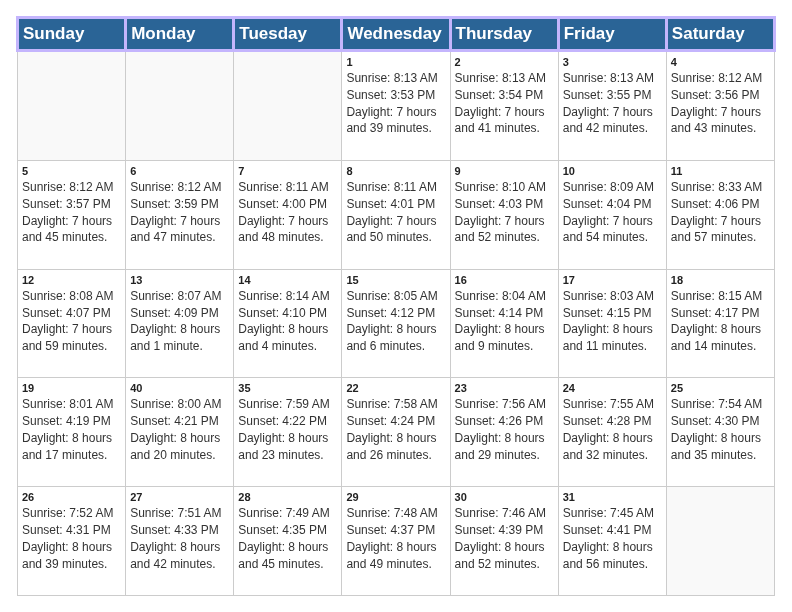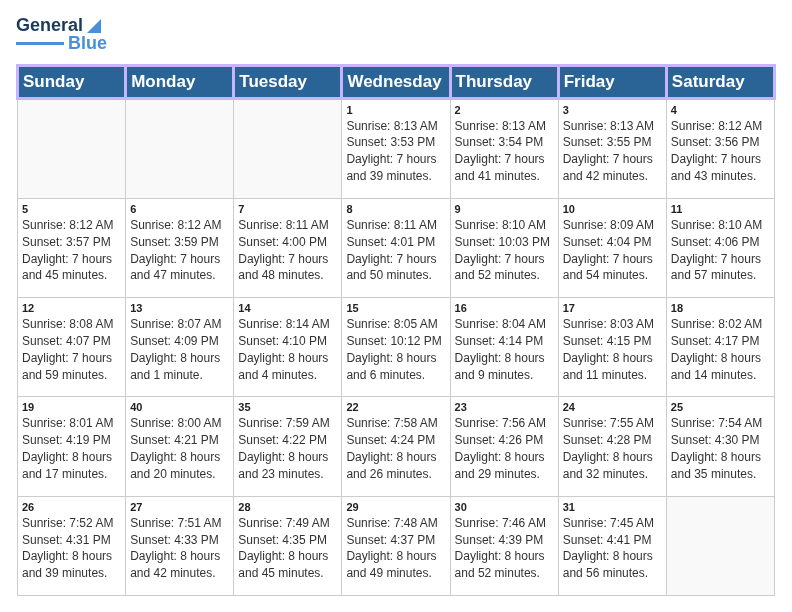--- a/index.html
+++ b/index.html
@@ -89,38 +89,20 @@
     }
     table {
       border-collapse: collapse;
       width: 100%;
     }
   </style>
 </head>
 <body>
 
 <div class="page">
-  <div class="header">
-    <div class="logo">
-      <div style="display:flex;align-items:center;">
-        <span class="logo-text">General</span>
-        <svg width="18" height="18" viewBox="0 0 18 18">
-          <polygon points="4,16 18,2 18,16" fill="#4a90d9"></polygon>
-        </svg>
-      </div>
-      <div style="display:flex;align-items:center;margin-top:-2px;">
-        <div style="width:48px;height:2.5px;background:#4a90d9;"></div>
-        <span class="logo-text" style="margin-left:4px;"><span style="color:#4a90d9;">Blue</span></span>
-      </div>
-    </div>
-    <div class="title-block">
-      <div class="month-title"></div>
-      <div class="location"></div>
-    </div>
-  </div>
 
   <table class="calendar">
     <thead>
       <tr>
       <th>Sunday</th>
           <th>Monday</th>
           <th>Tuesday</th>
           <th>Wednesday</th>
           <th>Thursday</th>
           <th>Friday</th>
@@ -186,34 +168,34 @@
           <td>
             <div class="day-number">8</div>
             <div class="day-info">Sunrise: 8:11 AM
 Sunset: 4:01 PM
 Daylight: 7 hours
 and 50 minutes.</div>
           </td>
           <td>
             <div class="day-number">9</div>
             <div class="day-info">Sunrise: 8:10 AM
-Sunset: 10:03 PM
+Sunset: 4:03 PM
 Daylight: 7 hours
 and 52 minutes.</div>
           </td>
           <td>
             <div class="day-number">10</div>
             <div class="day-info">Sunrise: 8:09 AM
 Sunset: 4:04 PM
 Daylight: 7 hours
 and 54 minutes.</div>
           </td>
           <td>
             <div class="day-number">11</div>
-            <div class="day-info">Sunrise: 8:10 AM
+            <div class="day-info">Sunrise: 8:33 AM
 Sunset: 4:06 PM
 Daylight: 7 hours
 and 57 minutes.</div>
           </td>
         </tr>
         <tr>
           <td>
             <div class="day-number">12</div>
             <div class="day-info">Sunrise: 8:08 AM
 Sunset: 4:07 PM
@@ -230,41 +212,41 @@
           <td>
             <div class="day-number">14</div>
             <div class="day-info">Sunrise: 8:14 AM
 Sunset: 4:10 PM
 Daylight: 8 hours
 and 4 minutes.</div>
           </td>
           <td>
             <div class="day-number">15</div>
             <div class="day-info">Sunrise: 8:05 AM
-Sunset: 10:12 PM
+Sunset: 4:12 PM
 Daylight: 8 hours
 and 6 minutes.</div>
           </td>
           <td>
             <div class="day-number">16</div>
             <div class="day-info">Sunrise: 8:04 AM
 Sunset: 4:14 PM
 Daylight: 8 hours
 and 9 minutes.</div>
           </td>
           <td>
             <div class="day-number">17</div>
             <div class="day-info">Sunrise: 8:03 AM
 Sunset: 4:15 PM
 Daylight: 8 hours
 and 11 minutes.</div>
           </td>
           <td>
             <div class="day-number">18</div>
-            <div class="day-info">Sunrise: 8:02 AM
+            <div class="day-info">Sunrise: 8:15 AM
 Sunset: 4:17 PM
 Daylight: 8 hours
 and 14 minutes.</div>
           </td>
         </tr>
         <tr>
           <td>
             <div class="day-number">19</div>
             <div class="day-info">Sunrise: 8:01 AM
 Sunset: 4:19 PM

